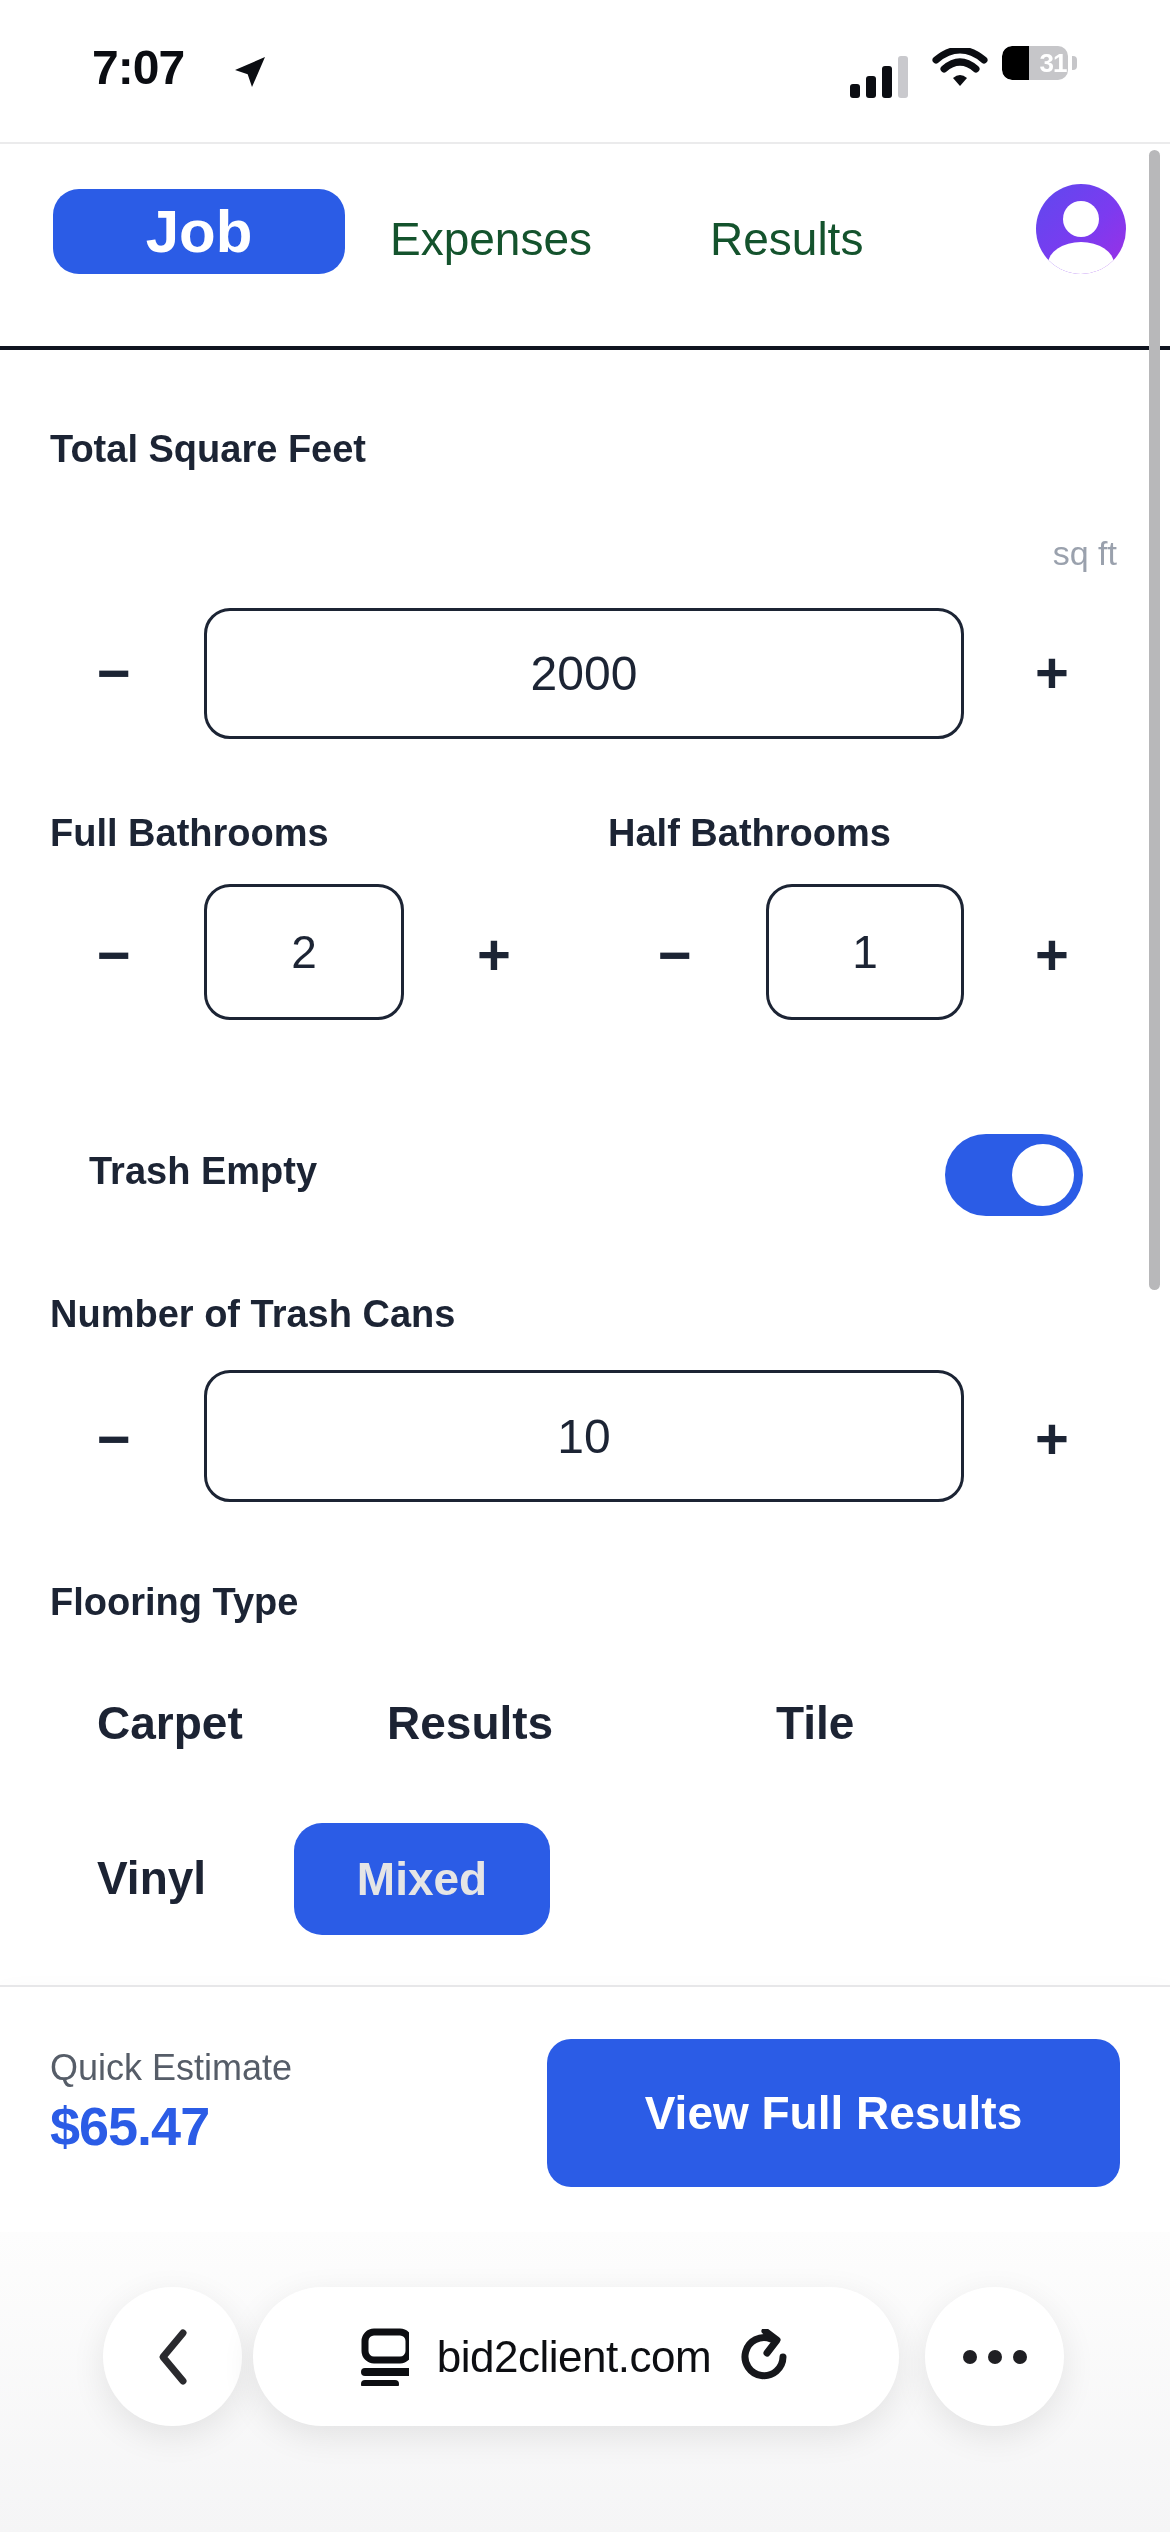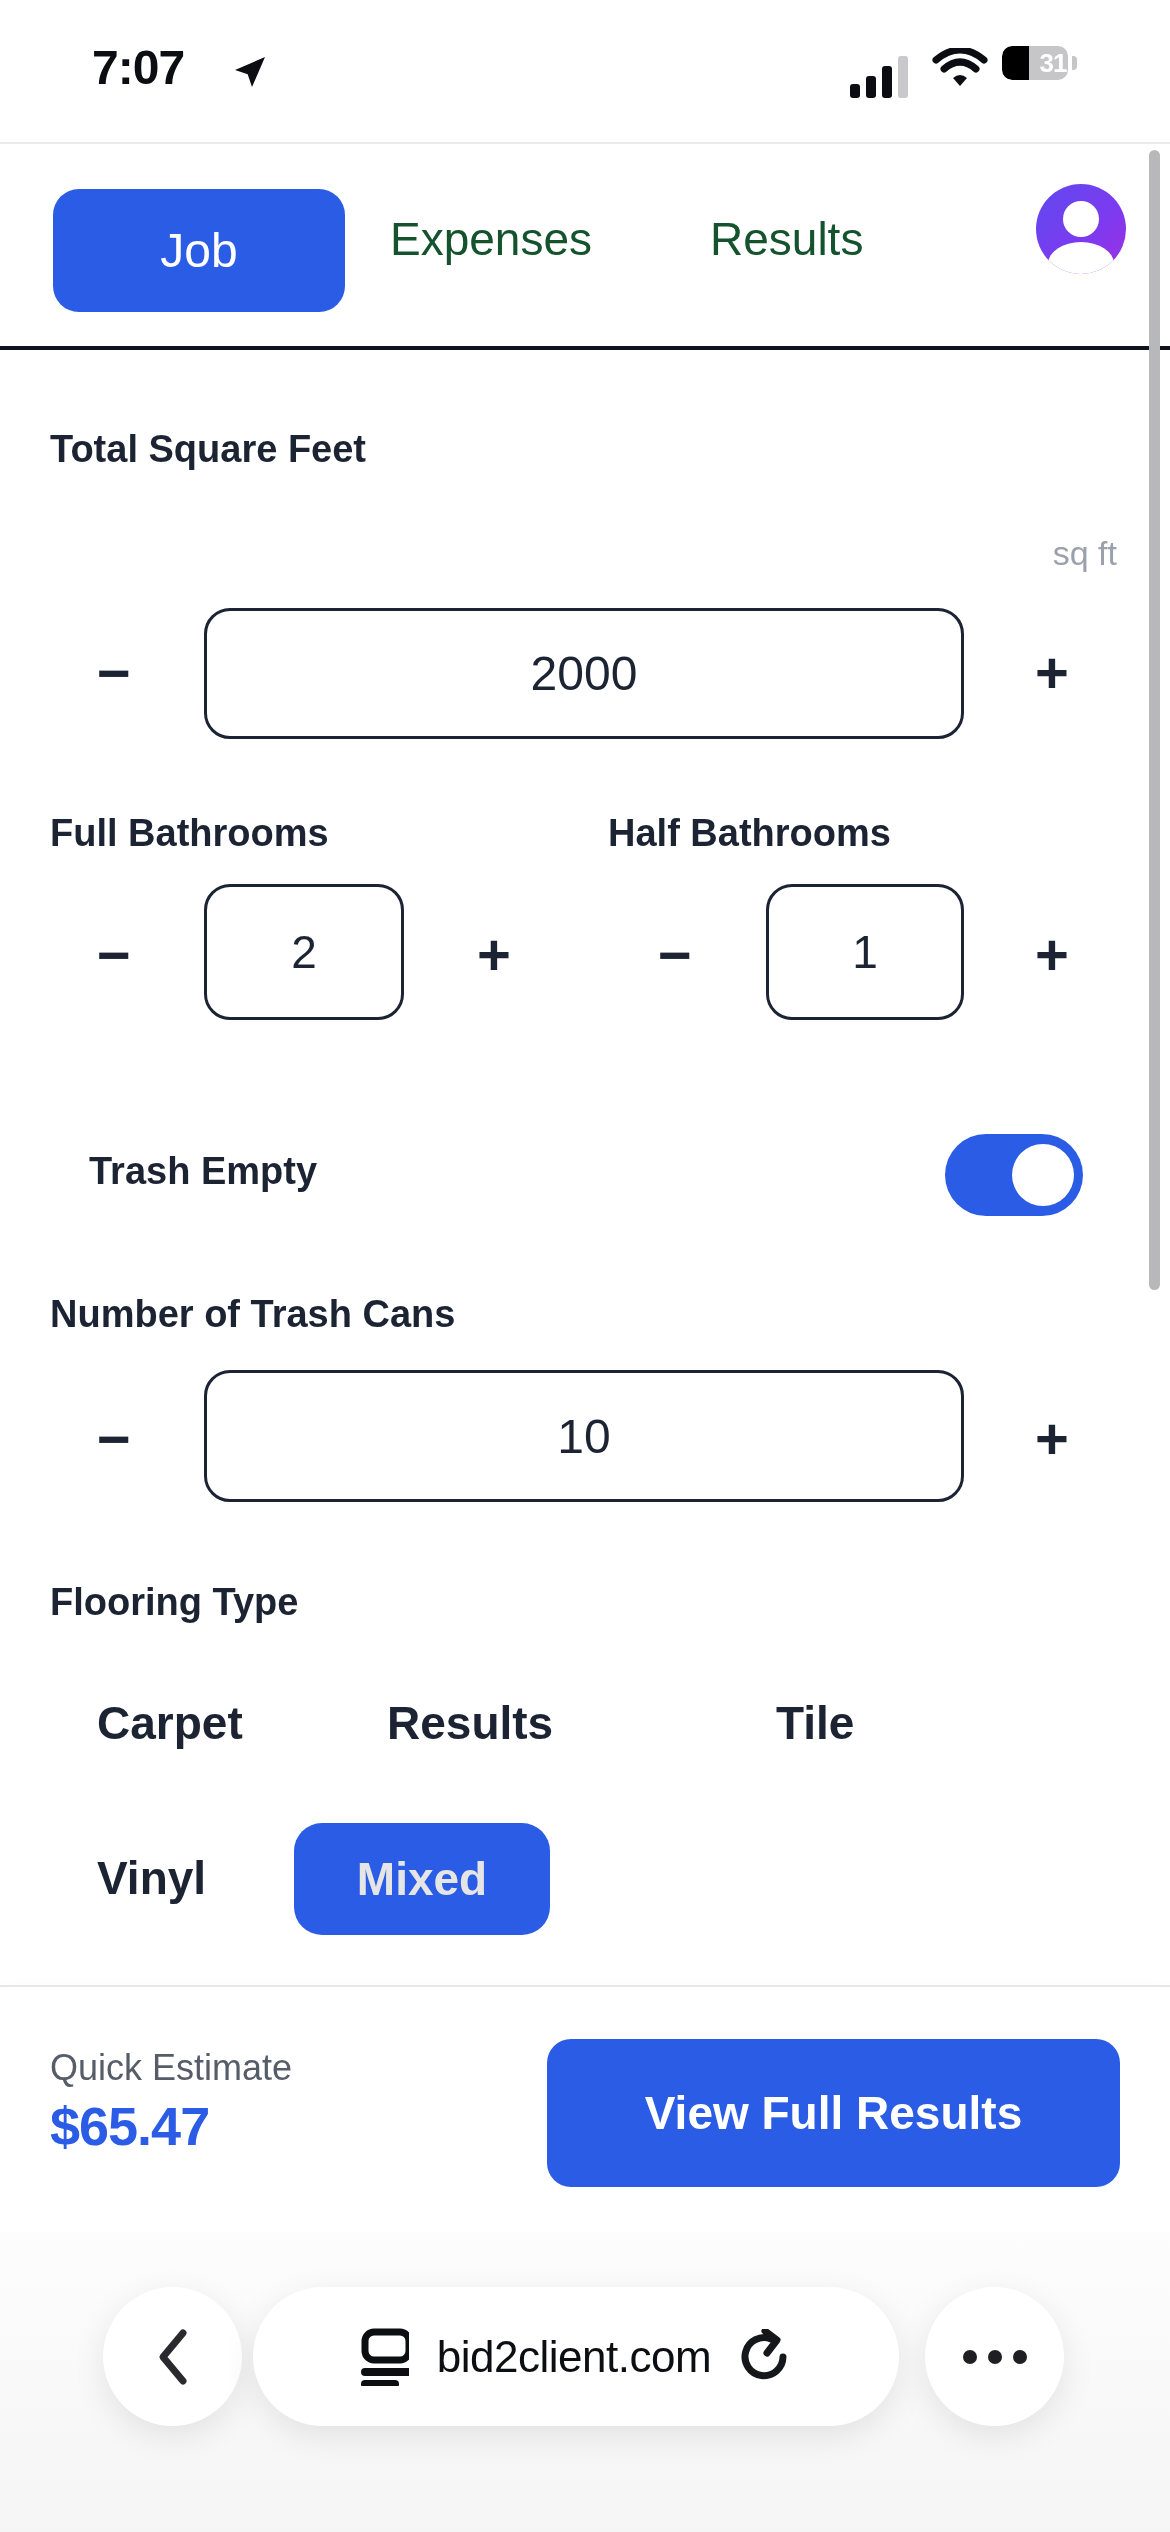--- a/index.html
+++ b/index.html
@@ -20,22 +20,22 @@
   .wifi{left:930px;top:48px;}
   .battery{left:1002px;top:46px;width:66px;height:34px;border-radius:10px;background:#c6c6c9;overflow:hidden;}
   .battery .fill{position:absolute;left:0;top:0;bottom:0;width:27px;background:#000;border-radius:10px 0 0 10px;}
   .battery .pct{position:absolute;inset:0;display:flex;align-items:center;justify-content:center;
     font-size:26px;font-weight:700;color:#fff;letter-spacing:-1px;padding-left:36px;}
   .bat-nub{left:1072px;top:56px;width:5px;height:14px;border-radius:0 4px 4px 0;background:#c6c6c9;}
   .status-hairline{left:0;top:142px;width:1170px;height:2px;background:#ebebec;}
 
   
   .app-header{left:0;top:144px;width:1170px;height:206px;background:#fff;border-bottom:4px solid #10141f;}
-  .tab-active{left:53px;top:45px;width:292px;height:123px;border-radius:26px;background:var(--accent);
-    color:#fff;font-size:48px;font-weight:400;}
+  .tab-active{left:53px;top:45px;width:292px;height:85px;border-radius:26px;background:var(--accent);
+    color:#fff;font-size:60px;font-weight:700;}
   .tab-plain{top:68px;font-size:46px;font-weight:500;color:#14532d;}
   .avatar{left:1036px;top:40px;width:90px;height:90px;border-radius:50%;overflow:hidden;
     background:linear-gradient(135deg,#5f49ee 0%,#7b3bf0 55%,#9d2fe4 100%);}
   .avatar .head{position:absolute;left:27px;top:17px;width:36px;height:36px;border-radius:50%;background:#fff;}
   .avatar .body{position:absolute;left:12px;top:58px;width:66px;height:44px;border-radius:50%;background:#fff;}
 
   
   .scrollbar{left:1149px;top:150px;width:11px;height:1140px;border-radius:6px;background:#b8b8ba;}
 
   

